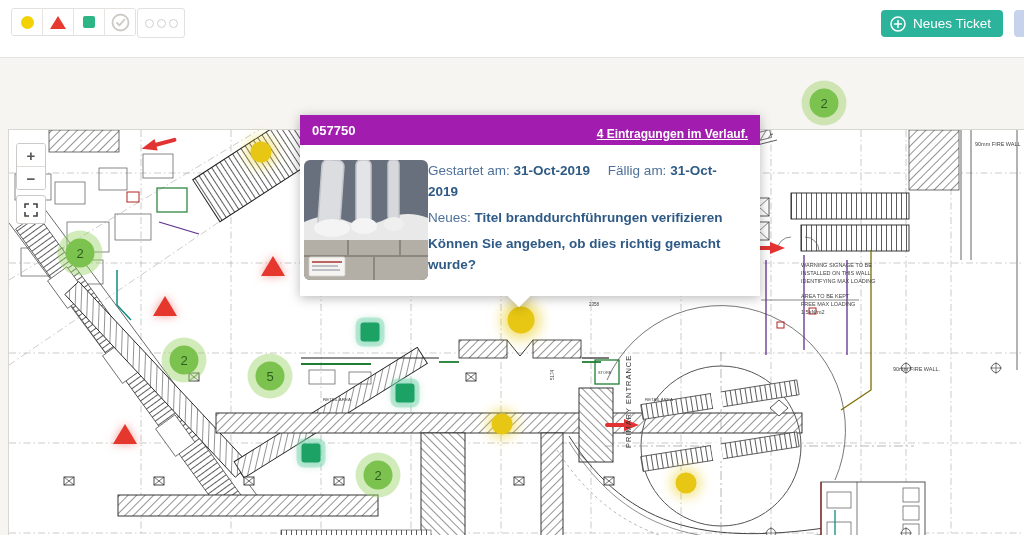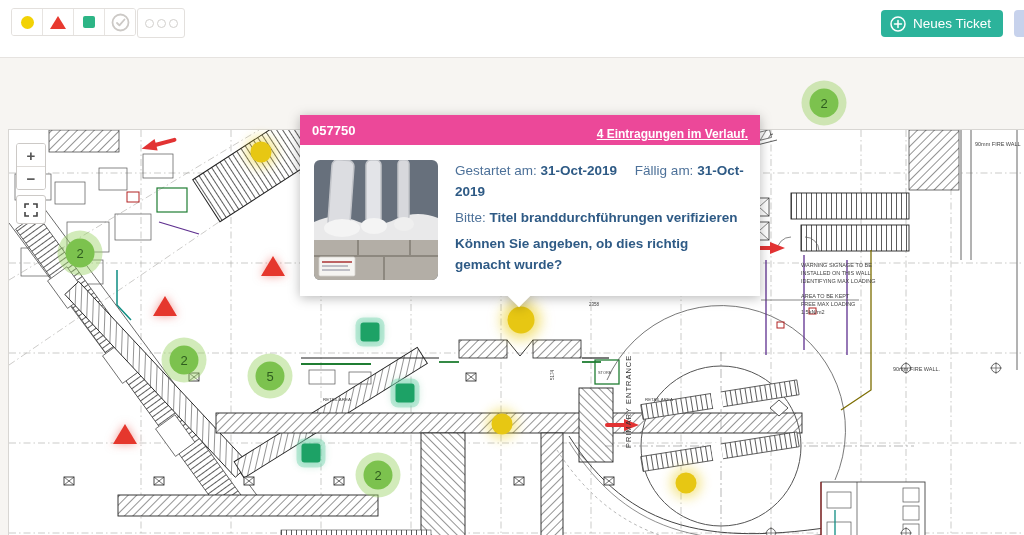--- a/index.html
+++ b/index.html
@@ -55,24 +55,24 @@
         border-bottom:20px solid #e5372d;filter:drop-shadow(0 0 5px rgba(229,55,45,.5));}
   .mk.green-square{width:19px;height:19px;border-radius:3px;background:#1da266;
         box-shadow:0 0 0 5px rgba(120,216,178,.45), 0 0 9px 3px rgba(29,162,102,.3);}
   .mk.cluster{width:29px;height:29px;border-radius:50%;background:#7cc24e;
         box-shadow:0 0 0 8px rgba(156,211,101,.45);display:flex;align-items:center;
         justify-content:center;font-size:13px;color:#2f5d1f;}
 
   
   .popup{position:absolute;left:300px;top:115px;width:460px;z-index:10;
         filter:drop-shadow(0 2px 6px rgba(0,0,0,.28));}
-  .popup-header{height:30px;background:#ec4899;color:#fff;display:flex;align-items:center;
+  .popup-header{height:30px;background:#a21caf;color:#fff;display:flex;align-items:center;
         justify-content:space-between;padding:0 12px;font-size:13px;font-weight:bold;}
   .history-link{color:#fff;font-size:12px;font-weight:bold;text-decoration:underline;cursor:pointer;margin-top:8px;}
-  .popup-body{position:relative;background:#fff;padding:15px 14px 16px 14px;display:flex;gap:17px;}
+  .popup-body{position:relative;background:#fff;padding:15px 14px 16px 4px;display:flex;gap:0;}
   .photo{width:124px;height:120px;border-radius:6px;overflow:hidden;flex:0 0 auto;}
   .fields{font-size:13.5px;color:#4d7199;line-height:1.55;padding-top:1px;}
   .fields b{color:#2e5a85;}
   .frow{margin-bottom:5px;}
   .gap{display:inline-block;width:14px;}
   .popup-pointer{position:absolute;left:211px;bottom:-8px;width:16px;height:16px;background:#fff;
         transform:rotate(45deg);}
 </style>
 </head>
 <body>
@@ -430,21 +430,21 @@
         </svg>
       </div>
       <div class="fields">
         <div class="frow">
           <span>Gestartet am:</span>
           <b>31-Oct-2019</b><span class="gap"></span>
           <span>Fällig am:</span>
           <b>31-Oct-2019</b>
         </div>
         <div class="frow">
-          <span>Bitte:</span>
+          <span>Neues:</span>
           <b>Titel branddurchführungen verifizieren</b>
         </div>
         <b>Können Sie angeben, ob dies richtig gemacht wurde?</b>
       </div>
       <div class="popup-pointer"></div>
     </div>
   </div>
 
 </div>
 

